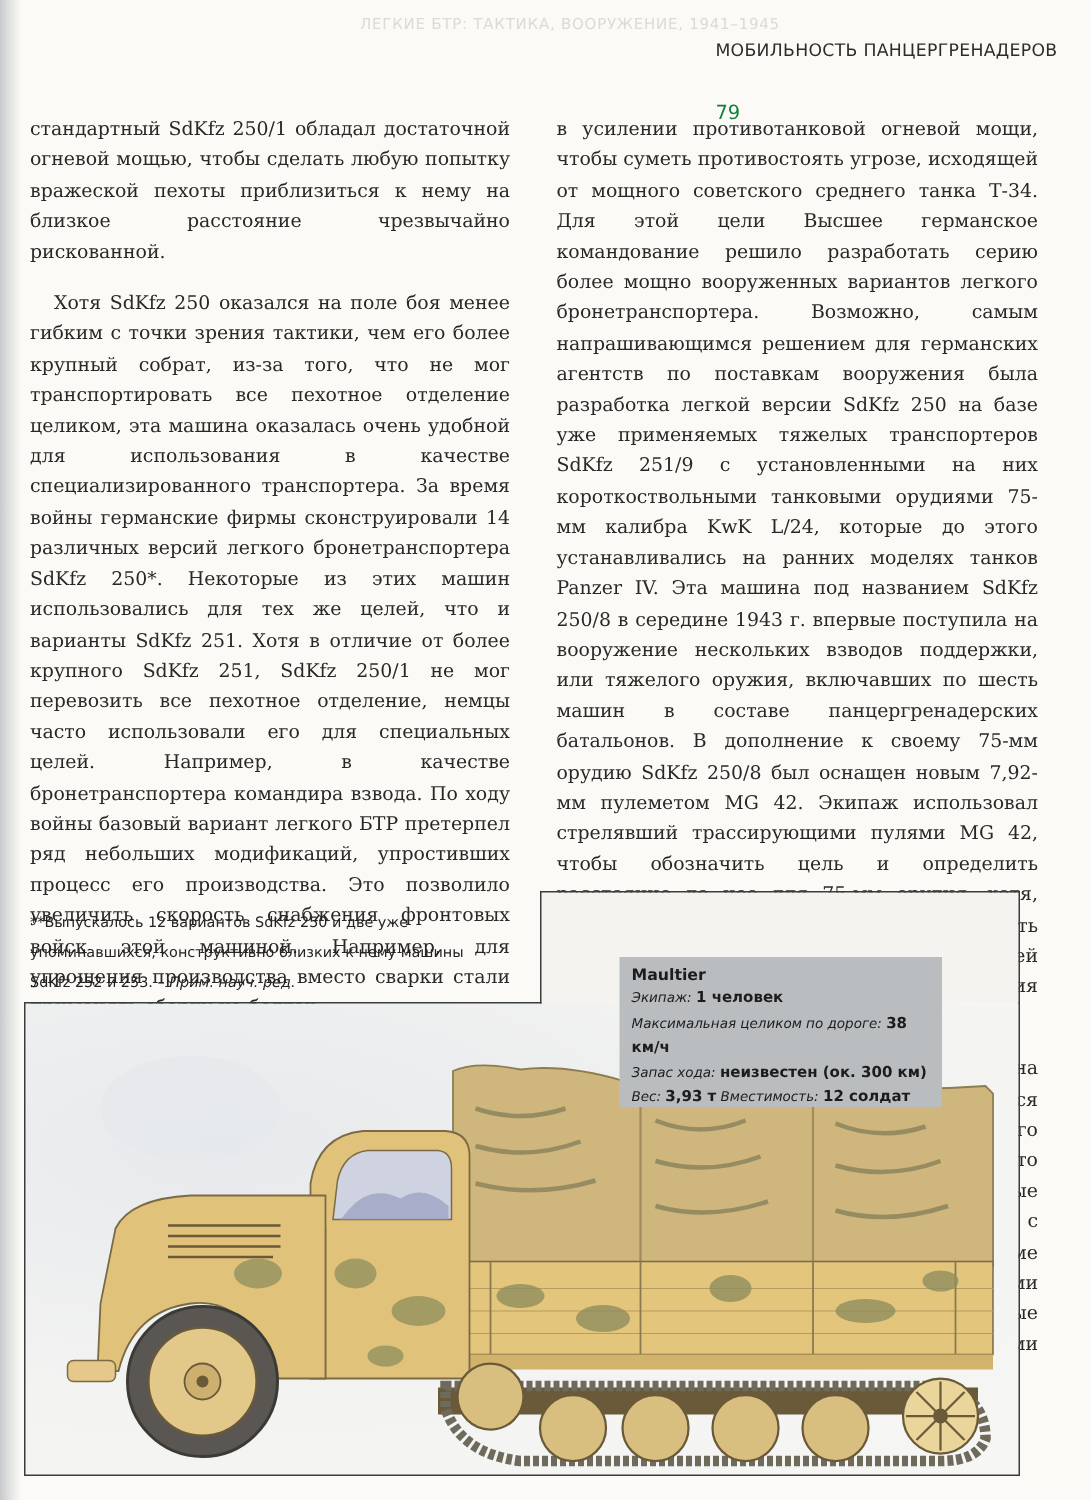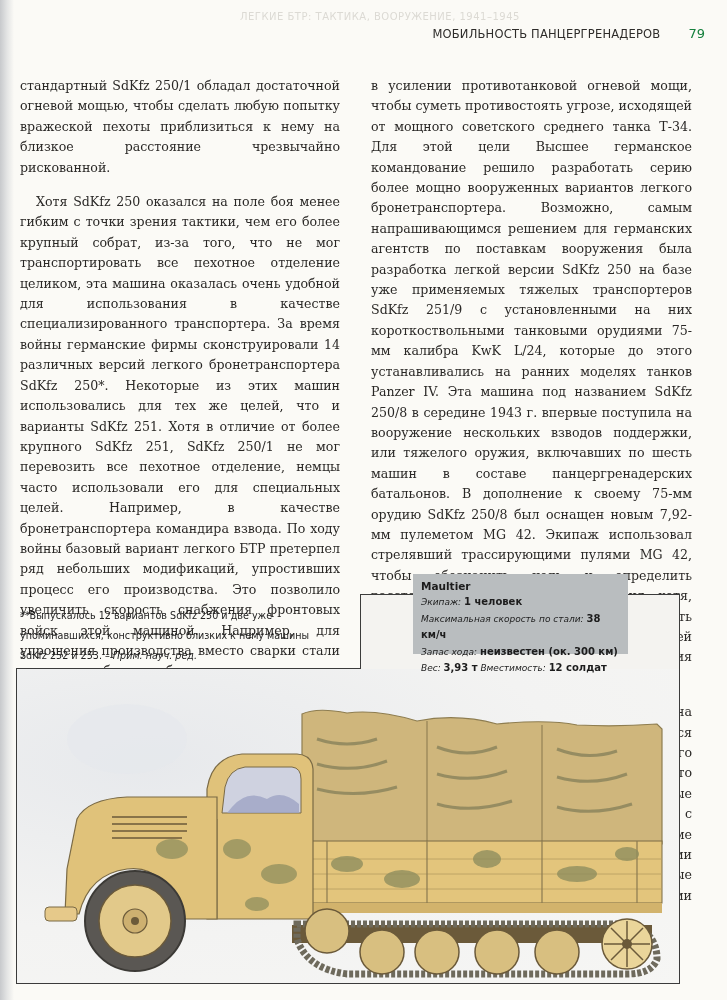--- a/index.html
+++ b/index.html
@@ -10,20 +10,21 @@
     color: #2a2826;
   }
   .spine-shade {
     position: absolute; left: 0; top: 0; width: 14px; height: 1000px;
     background: linear-gradient(to right, #c7c9cc 0%, #e3e4e4 50%, #fbfaf6 100%);
   }
   .running-head {
     position: absolute; top: 26px; right: 22px;
     display: flex; align-items: baseline; gap: 28px;
     font-family: "DejaVu Sans", "Liberation Sans", sans-serif;
+    flex-direction: column;
   }
   .running-title { font-size: 11.5px; letter-spacing: 0.2px; color: #2e2c2a; }
   .page-number { font-size: 13px; color: #15803d; }
   .ghost-head {
     position: absolute; top: 11px; left: 240px;
     font-family: "DejaVu Sans", "Liberation Sans", sans-serif;
     font-size: 10px; color: #dcdad4; letter-spacing: 0.5px;
   }
   .column {
     position: absolute; top: 76px;
@@ -70,21 +71,21 @@
   }
   .illus-bg {
     position: absolute; left: 17px; top: 669px; width: 662px; height: 314px;
     background: radial-gradient(ellipse at 20% 30%, #e7e9ec 0%, #f3f3f2 55%, #f6f6f4 100%);
   }
   .upper-bg {
     position: absolute; left: 361px; top: 595px; width: 318px; height: 74px;
     background: #f4f3f0;
   }
   .spec-box {
-    position: absolute; left: 413px; top: 574px; width: 215px; height: 80px;
+    position: absolute; left: 413px; top: 638px; width: 215px; height: 100px;
     background: #b9bdbf; padding: 5px 8px; box-sizing: border-box;
     font-family: "DejaVu Sans", "Liberation Sans", sans-serif;
     color: #1c1c1c; font-size: 9px; line-height: 15.4px;
   }
   .spec-title { font-weight: bold; font-size: 10.5px; }
   .spec-label { font-style: italic; }
   .spec-value { font-weight: bold; font-size: 10px; }
   .vehicle {
     position: absolute; left: 17px; top: 669px; width: 662px; height: 314px;
   }
@@ -190,21 +191,21 @@
   </g>
 </svg>
 
 <div class="spec-box">
   <div class="spec-title">Maultier</div>
   <div>
     <span class="spec-label">Экипаж:</span>
     <span class="spec-value">1 человек</span>
   </div>
   <div>
-    <span class="spec-label">Максимальная скорость по стали:</span>
+    <span class="spec-label">Максимальная целиком по дороге:</span>
     <span class="spec-value">38 км/ч</span>
   </div>
   <div>
     <span class="spec-label">Запас хода:</span>
     <span class="spec-value">неизвестен (ок. 300 км)</span>
   </div>
   <div>
     <span class="spec-label">Вес:</span>
     <span class="spec-value">3,93 т</span>
     <span class="spec-label">Вместимость:</span>

